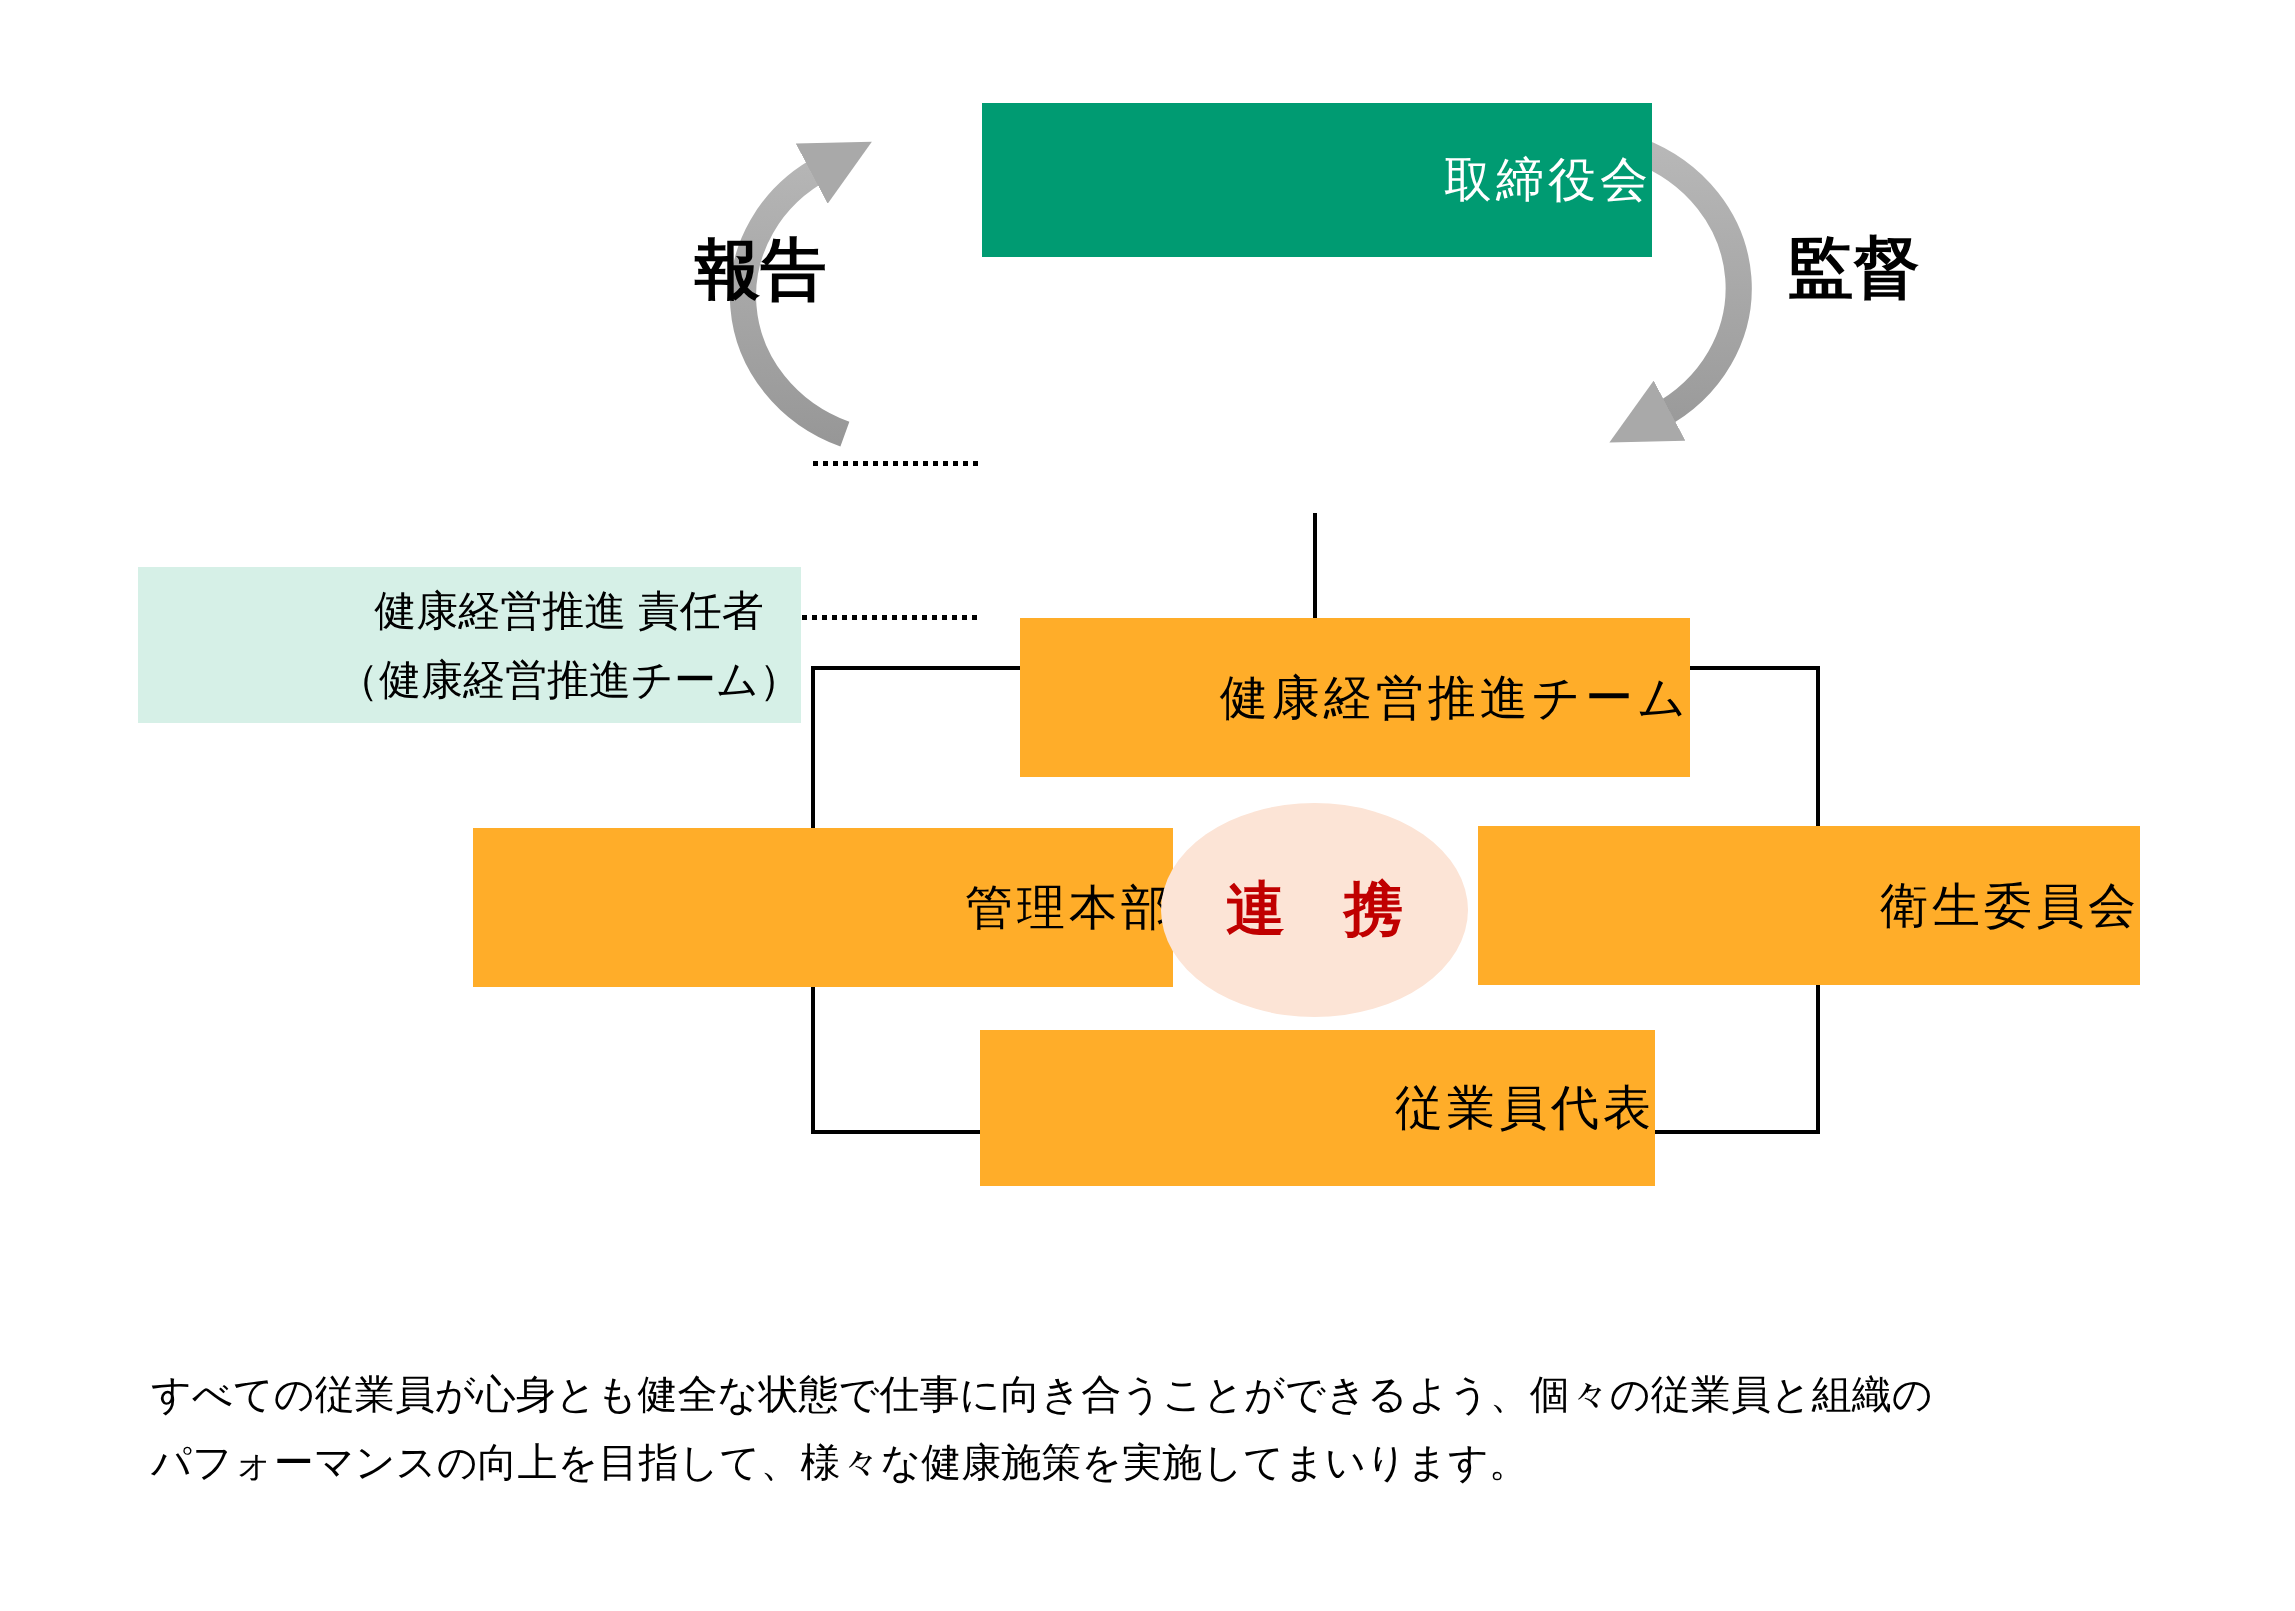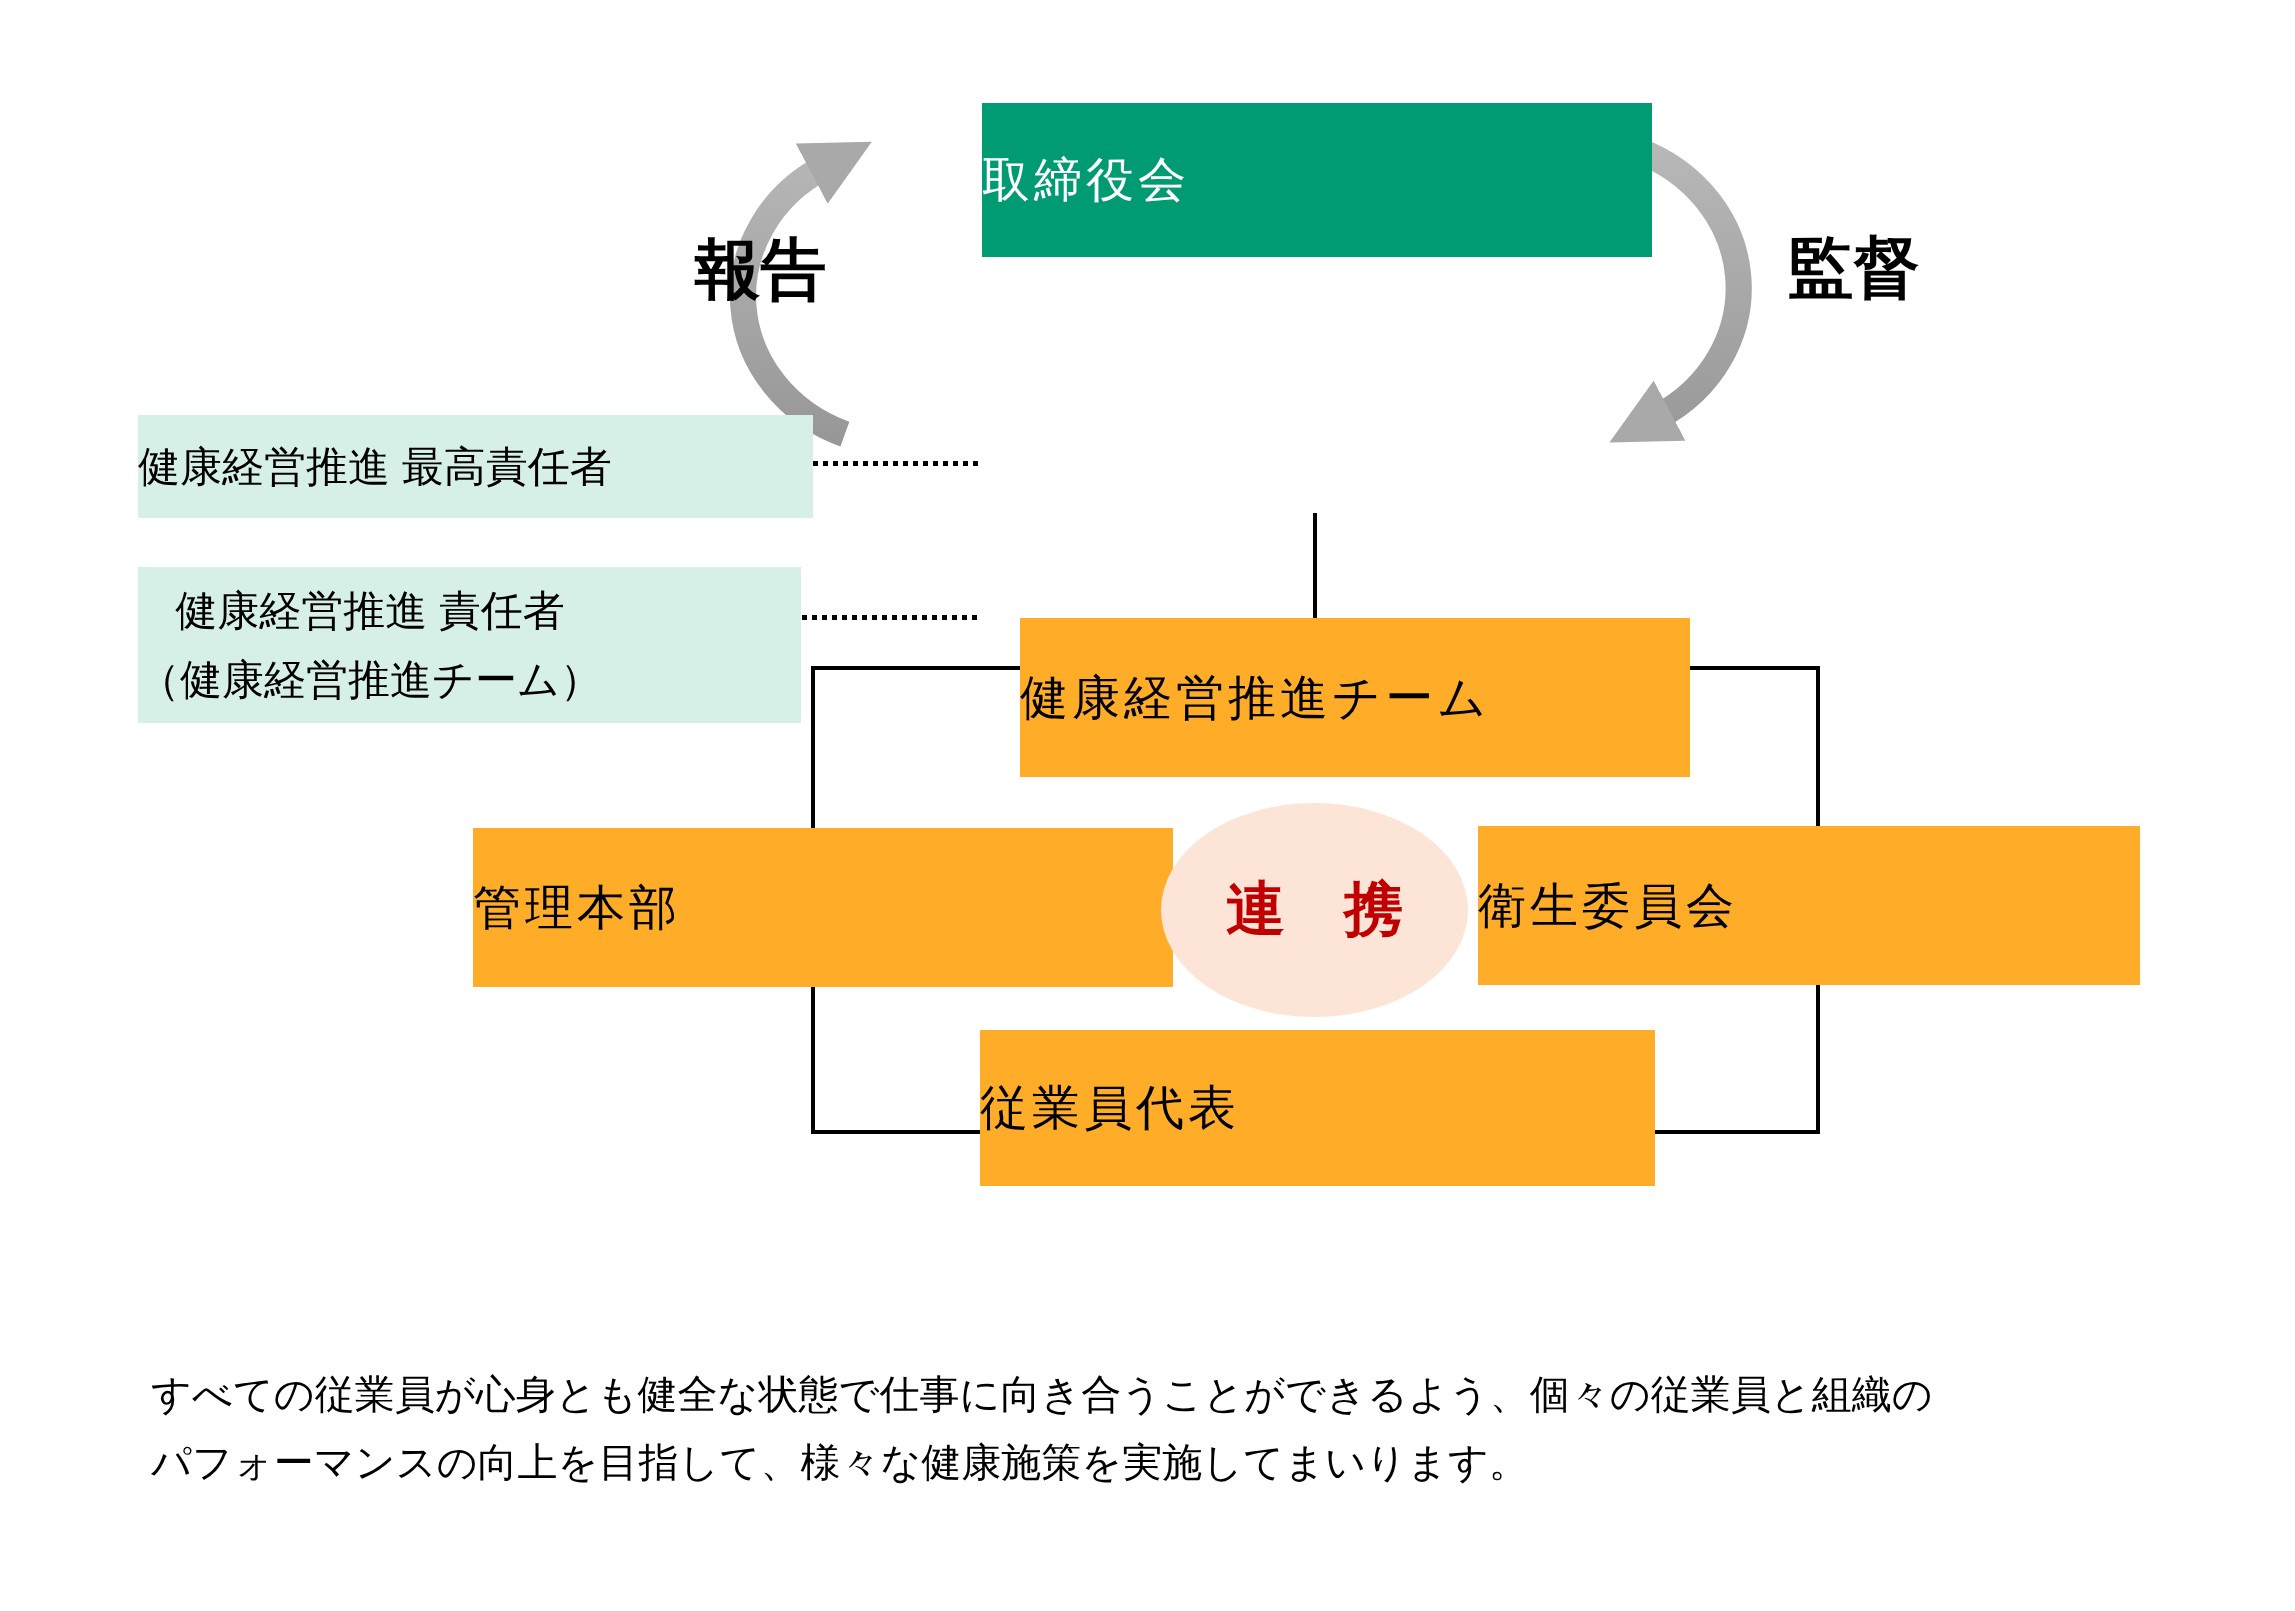--- a/index.html
+++ b/index.html
@@ -6,21 +6,21 @@
   .canvas{
     position:relative;
     width:2295px;height:1611px;
     background:#ffffff;
     font-family:"Liberation Sans","DejaVu Sans",sans-serif;
     overflow:hidden;
   }
   .abs{position:absolute;}
   
   .box{
-    display:flex;align-items:center;justify-content:flex-start;
+    display:flex;align-items:center;justify-content:flex-end;
     text-align:center;z-index:3;
   }
   .green{background:#009B72;color:#ffffff;font-size:48px;letter-spacing:4px;}
   .orange{background:#FFAD29;color:#000000;font-size:48px;letter-spacing:4px;}
   .mint{background:#D6F0E7;color:#000000;font-size:42px;z-index:3;}
   .mint .inner{display:flex;flex-direction:column;gap:13px;align-items:center;}
   
   .conn-rect{
     border:4.5px solid #000000;box-sizing:border-box;
     background:transparent;z-index:1;
@@ -81,23 +81,20 @@
     <span>取締役会</span>
   </div>
 
   <div class="abs big-label" style="left:670px;top:229px;width:181px;height:81px;text-align:right;">
     <span>報告</span>
   </div>
   <div class="abs big-label" style="left:1763px;top:227px;width:181px;height:81px;">
     <span>監督</span>
   </div>
 
-  <div class="abs box mint" style="left:138px;top:415px;width:675px;height:103px;">
-    <span>健康経営推進 最高責任者</span>
-  </div>
   <div class="abs box mint" style="left:138px;top:567px;width:663px;height:156px;">
     <span class="inner">
       <span>健康経営推進 責任者</span>
       <span>（健康経営推進チーム）</span>
     </span>
   </div>
 
   <div class="abs box orange" style="left:1020px;top:618px;width:670px;height:159px;">
     <span>健康経営推進チーム</span>
   </div>

